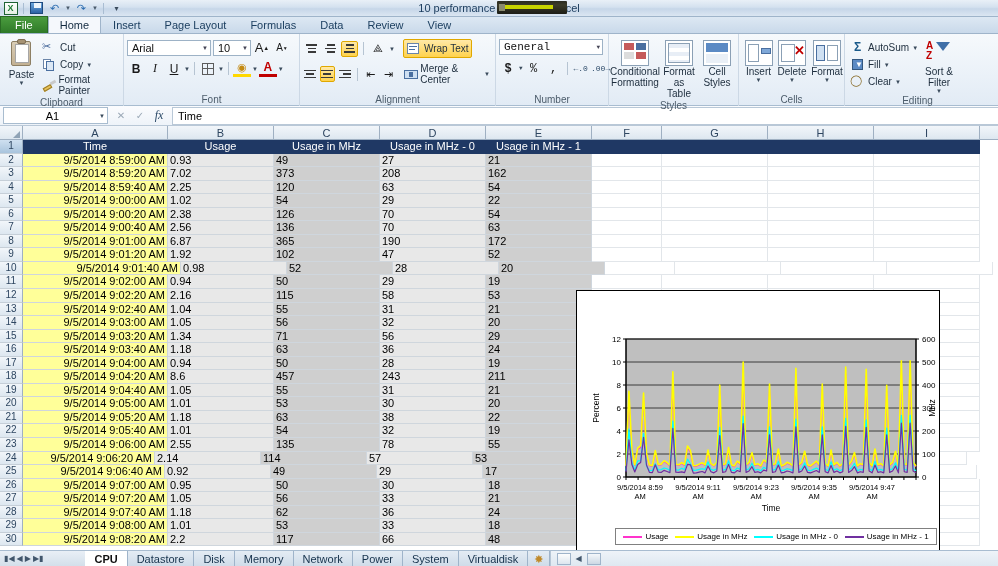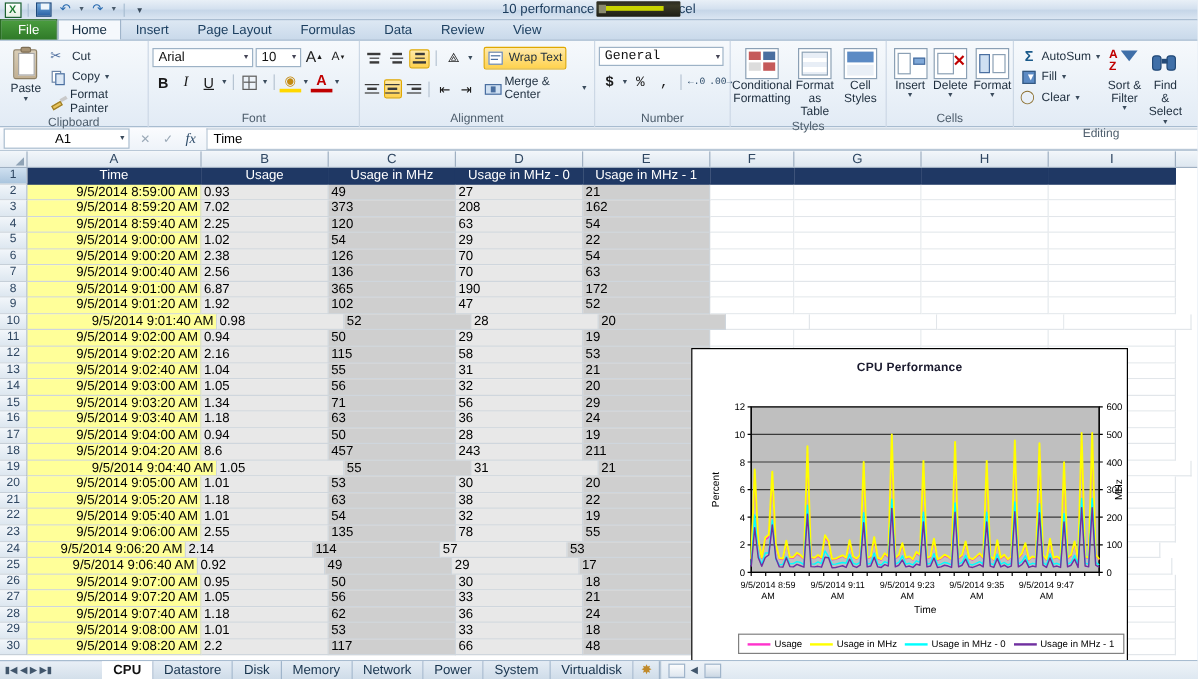--- a/index.html
+++ b/index.html
@@ -469,29 +469,20 @@
         </div>
         <div class="btn" style="width:34px;">
           <span class="sty-ic" style="border:none;background:none;">
             <span style="position:absolute;left:1px;top:1px;color:#c00000;font-size:10px;font-weight:bold;line-height:10px;">A</span>
             <span style="position:absolute;left:1px;top:11px;color:#c00000;font-size:10px;font-weight:bold;line-height:10px;">Z</span>
             <span style="position:absolute;left:11px;top:2px;width:0;height:0;border-left:7px solid transparent;border-right:7px solid transparent;border-top:9px solid #3f6fa8;"></span>
           </span>
           <span class="lbl">Sort &amp; Filter</span>
           <span style="font-size:6px;color:#3a4b5c;">▼</span>
         </div>
-        <div class="btn" style="width:34px;">
-          <span class="sty-ic" style="border:none;background:none;">
-            <span style="position:absolute;left:3px;top:6px;width:8px;height:13px;background:#3f6fa8;border:1px solid #234a78;border-radius:3px;"></span>
-            <span style="position:absolute;left:15px;top:6px;width:8px;height:13px;background:#3f6fa8;border:1px solid #234a78;border-radius:3px;"></span>
-            <span style="position:absolute;left:11px;top:9px;width:5px;height:4px;background:#234a78;"></span>
-          </span>
-          <span class="lbl">Find &amp; Select</span>
-          <span style="font-size:6px;color:#3a4b5c;">▼</span>
-        </div>
       </div>
       <div class="group-label">Editing</div>
     </div>
   </div>
 
   <div class="fbar">
     <div class="namebox">
       <span class="nv">A1</span>
       <span style="font-size:6px;color:#3a4b5c;">▼</span>
     </div>
@@ -728,21 +719,21 @@
           <div class="cell c-mhz" style="width:106px">457</div>
           <div class="cell c-mhz0" style="width:106px">243</div>
           <div class="cell c-mhz1" style="width:106px">211</div>
           <div class="cell c-blank" style="width:70px"></div>
           <div class="cell c-blank" style="width:106px"></div>
           <div class="cell c-blank" style="width:106px"></div>
           <div class="cell c-blank" style="width:106px"></div>
         </div>
         <div class="row">
           <div class="rh">19</div>
-          <div class="cell c-time" style="width:158px">9/5/2014 9:04:40 AM</div>
+          <div class="cell c-time" style="width:145px">9/5/2014 9:04:40 AM</div>
           <div class="cell c-usage" style="width:106px">1.05</div>
           <div class="cell c-mhz" style="width:106px">55</div>
           <div class="cell c-mhz0" style="width:106px">31</div>
           <div class="cell c-mhz1" style="width:106px">21</div>
           <div class="cell c-blank" style="width:70px"></div>
           <div class="cell c-blank" style="width:106px"></div>
           <div class="cell c-blank" style="width:106px"></div>
           <div class="cell c-blank" style="width:106px"></div>
         </div>
         <div class="row">
@@ -873,21 +864,20 @@
           <div class="cell c-mhz0" style="width:106px">66</div>
           <div class="cell c-mhz1" style="width:106px">48</div>
           <div class="cell c-blank" style="width:70px"></div>
           <div class="cell c-blank" style="width:106px"></div>
           <div class="cell c-blank" style="width:106px"></div>
           <div class="cell c-blank" style="width:106px"></div>
         </div>
       </div>
 
     <div class="chart">
-      <div class="chart-title">CPU Performance</div>
       <svg class="plotsvg" width="364" height="261" id="chart-svg">
           <rect x="49" y="48" width="290" height="138" fill="#bfbfbf" stroke="#000" stroke-width="1"></rect>
           <line x1="46" y1="186" x2="49" y2="186" stroke="#000" stroke-width="1"></line>
           <text x="44" y="189" text-anchor="end" font-size="8" font-family="&quot;Liberation Sans&quot;,sans-serif" fill="#000">0</text>
           <line x1="49" y1="163" x2="339" y2="163" stroke="#3a3a3a" stroke-width="1"></line>
           <line x1="46" y1="163" x2="49" y2="163" stroke="#000" stroke-width="1"></line>
           <text x="44" y="166" text-anchor="end" font-size="8" font-family="&quot;Liberation Sans&quot;,sans-serif" fill="#000">2</text>
           <line x1="49" y1="140" x2="339" y2="140" stroke="#3a3a3a" stroke-width="1"></line>
           <line x1="46" y1="140" x2="49" y2="140" stroke="#000" stroke-width="1"></line>
           <text x="44" y="143" text-anchor="end" font-size="8" font-family="&quot;Liberation Sans&quot;,sans-serif" fill="#000">4</text>

